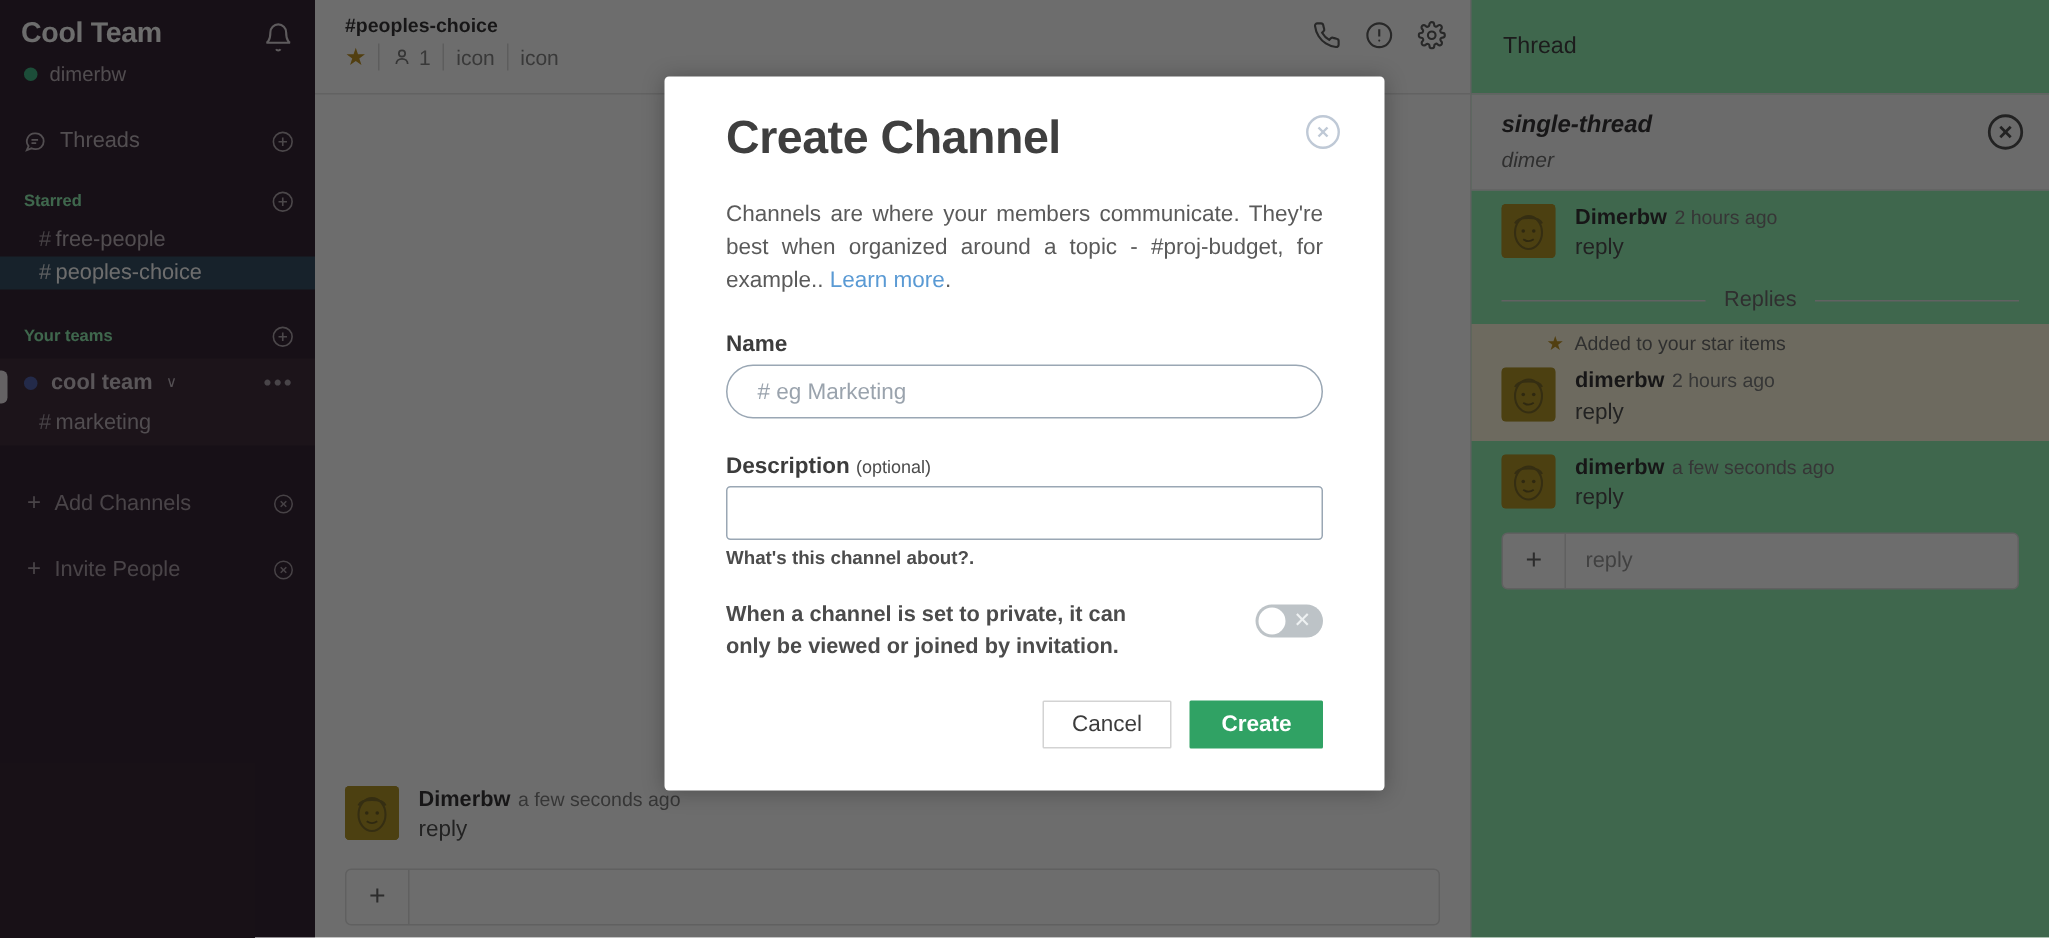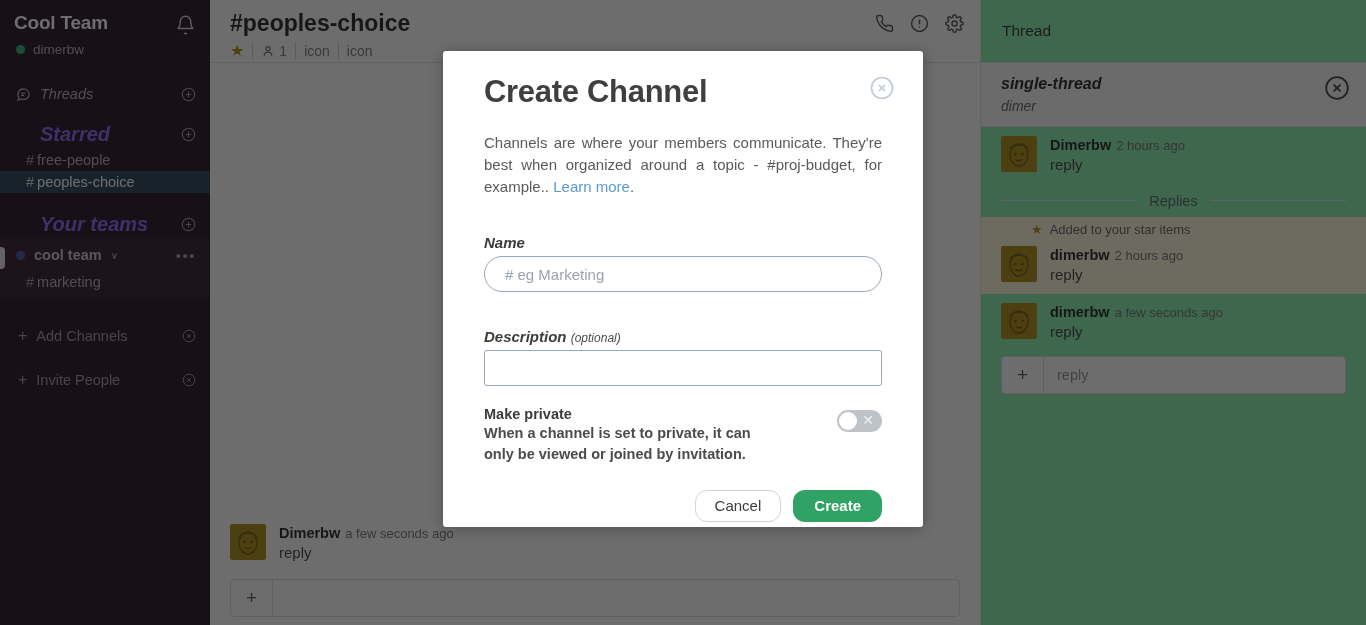--- a/index.html
+++ b/index.html
@@ -43,25 +43,24 @@
     width: 9px; height: 9px; border-radius: 50%;
     background: #2bac76; display: inline-block;
   }
   .nav-row {
     display: flex; align-items: center;
     height: 30px;
     padding: 0 14px 0 16px;
     font-size: 14.5px;
     color: #b9adb6;
     justify-content: space-between;
-    font-style: italic;
   }
   .nav-row .left { display: flex; align-items: center; gap: 9px; }
   .section-title {
-    font-size: 20px; font-weight: bold; color: #8b5cf6; margin-left: 24px;
+    font-size: 11px; font-weight: bold; color: #86efac;
   }
   .chan-row {
     height: 22px; display: flex; align-items: center;
     padding-left: 26px; font-size: 14.5px; color: #b6aab3;
   }
   .chan-row.active {
     background: #1f3a51;
     color: #ffffff;
     font-weight: normal;
   }
@@ -105,21 +104,21 @@
     background: #ffffff;
     min-width: 0;
   }
   .main-header {
     height: 63px;
     border-bottom: 1px solid #e2e2e2;
     display: flex; align-items: flex-start; justify-content: space-between;
     padding: 9px 16px 0 20px;
     flex: 0 0 63px;
   }
-  .chan-title { font-size: 23px; font-weight: bold; color: #1d1c1d; line-height: 1.25; }
+  .chan-title { font-size: 13px; font-weight: bold; color: #1d1c1d; line-height: 1.25; }
   .chan-meta {
     display: flex; align-items: center; gap: 0px; margin-top: 4px;
     font-size: 14px; color: #777;
   }
   .chan-meta .seg { padding: 0 8px; border-right: 1px solid #d6d6d6; display:flex; align-items:center; gap:4px; height: 18px;}
   .chan-meta .seg:first-child { padding-left: 0; }
   .chan-meta .seg:last-child { border-right: none; }
   .star-gold { color: #b8860b; font-size: 16px; }
   .hdr-icons { display: flex; align-items: center; gap: 16px; padding-top: 5px; color: #4a4a4a; }
 
@@ -233,22 +232,22 @@
     position: absolute; right: 29px; top: 25px;
     width: 24px; height: 24px;
   }
   .modal-desc {
     margin-top: 23px;
     font-size: 15px; line-height: 1.47; color: #5a5a5a;
     text-align: justify;
   }
   .modal-desc a { color: #5a9ad4; text-decoration: none; }
   .field-label {
-    margin-top: 36px; margin-bottom: 5px;
-    font-size: 15px; font-weight: bold; color: #3c3c3c; font-style: italic;
+    margin-top: 23px; margin-bottom: 5px;
+    font-size: 15px; font-weight: bold; color: #3c3c3c;
   }
   .field-label .opt { font-size: 12px; font-weight: normal; color: #4b4b4b; }
   .input-name {
     width: 100%; height: 36px;
     border: 1px solid #9aa7b4; border-radius: 18px;
     padding: 0 20px;
     font-size: 15px; color: #9aa3ad;
     font-family: "Liberation Sans", sans-serif;
     background: #fff;
     display: flex; align-items: center;
@@ -275,21 +274,21 @@
   }
   .toggle .xmark {
     position: absolute; right: 8px; top: 3px;
     font-size: 14px; color: #eef1f2; line-height: 1;
   }
   .modal-actions {
     margin-top: 26px;
     display: flex; justify-content: flex-end; gap: 12px;
   }
   .btn {
-    height: 32px; border-radius: 12px;
+    height: 32px; border-radius: 1px;
     font-size: 15px;
     display: inline-flex; align-items: center; justify-content: center;
     font-family: "Liberation Sans", sans-serif;
     cursor: pointer;
   }
   .btn-cancel {
     background: #fff; color: #3c3c3c;
     border: 1px solid #d3d3d3; padding: 0 19px;
   }
   .btn-create {
@@ -602,24 +601,24 @@
     </div>
     <div class="input-name">
       <span># eg Marketing</span>
     </div>
 
     <div class="field-label">
       <span>Description</span>
       <span class="opt">(optional)</span>
     </div>
     <div class="input-desc"></div>
+    <div class="field-hint">What's this channel about?.</div>
 
     <div class="private-block">
       <div>
-        <div class="private-title">Make private</div>
         <div class="private-desc">When a channel is set to private, it can only be viewed or joined by invitation.</div>
       </div>
       <div class="toggle">
         <span class="knob"></span>
         <span class="xmark">✕</span>
       </div>
     </div>
 
     <div class="modal-actions">
       <button class="btn btn-cancel">Cancel</button>

